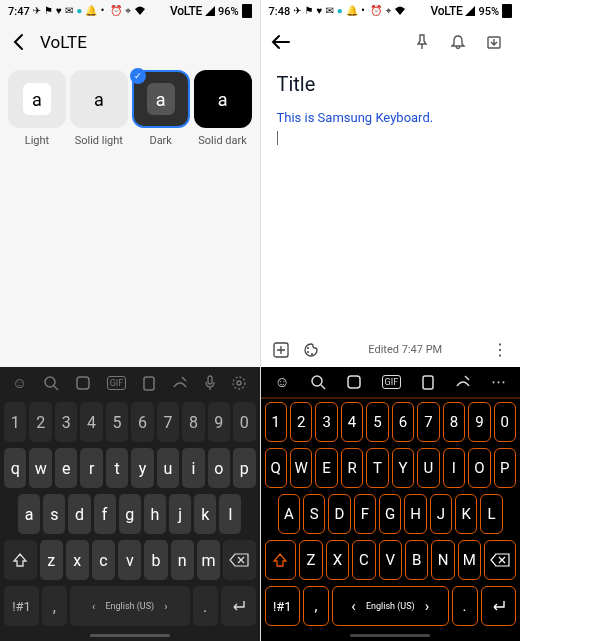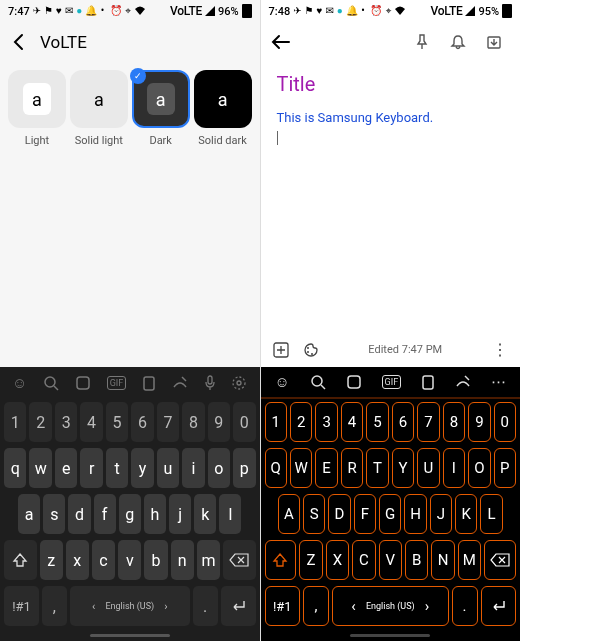--- a/index.html
+++ b/index.html
@@ -36,21 +36,21 @@
   .swatch.dark .key { background: #555; color:#fff; }
   .swatch.soliddark { background: #000; }
   .swatch.soliddark .key { color:#fff; }
   .swatch .check { position: absolute; top: -4px; left: -4px; width: 16px; height: 16px; border-radius: 50%; background: #2a7bf6; color:#fff; font-size: 9px; display:flex; align-items:center; justify-content:center; }
   .opt .lbl { font-size: 11px; color:#555; }
 
   .fill { flex: 1; }
 
   
   .note-area { padding: 10px 16px; flex:1; }
-  .note-title { color:#a21caf; font-size: 20px; margin-bottom: 12px; }
+  .note-title { color:#0f172a; font-size: 20px; margin-bottom: 12px; }
   .note-body { font-size: 13px; color:#1d4ed8; line-height: 1.5; }
   .cursor { display:inline-block; width:1px; height:14px; background:#666; vertical-align: middle; }
 
   .editbar { display:flex; align-items:center; gap:14px; padding: 6px 12px 8px; font-size:13px; color:#666; }
   .editbar .ebi { font-size: 16px; color:#444; }
   .editbar .spacer { flex:1; }
 
   
   .kbd { background:#1e1e1e; display:flex; flex-direction:column; }
   .kbd.neon { background:#000; }

